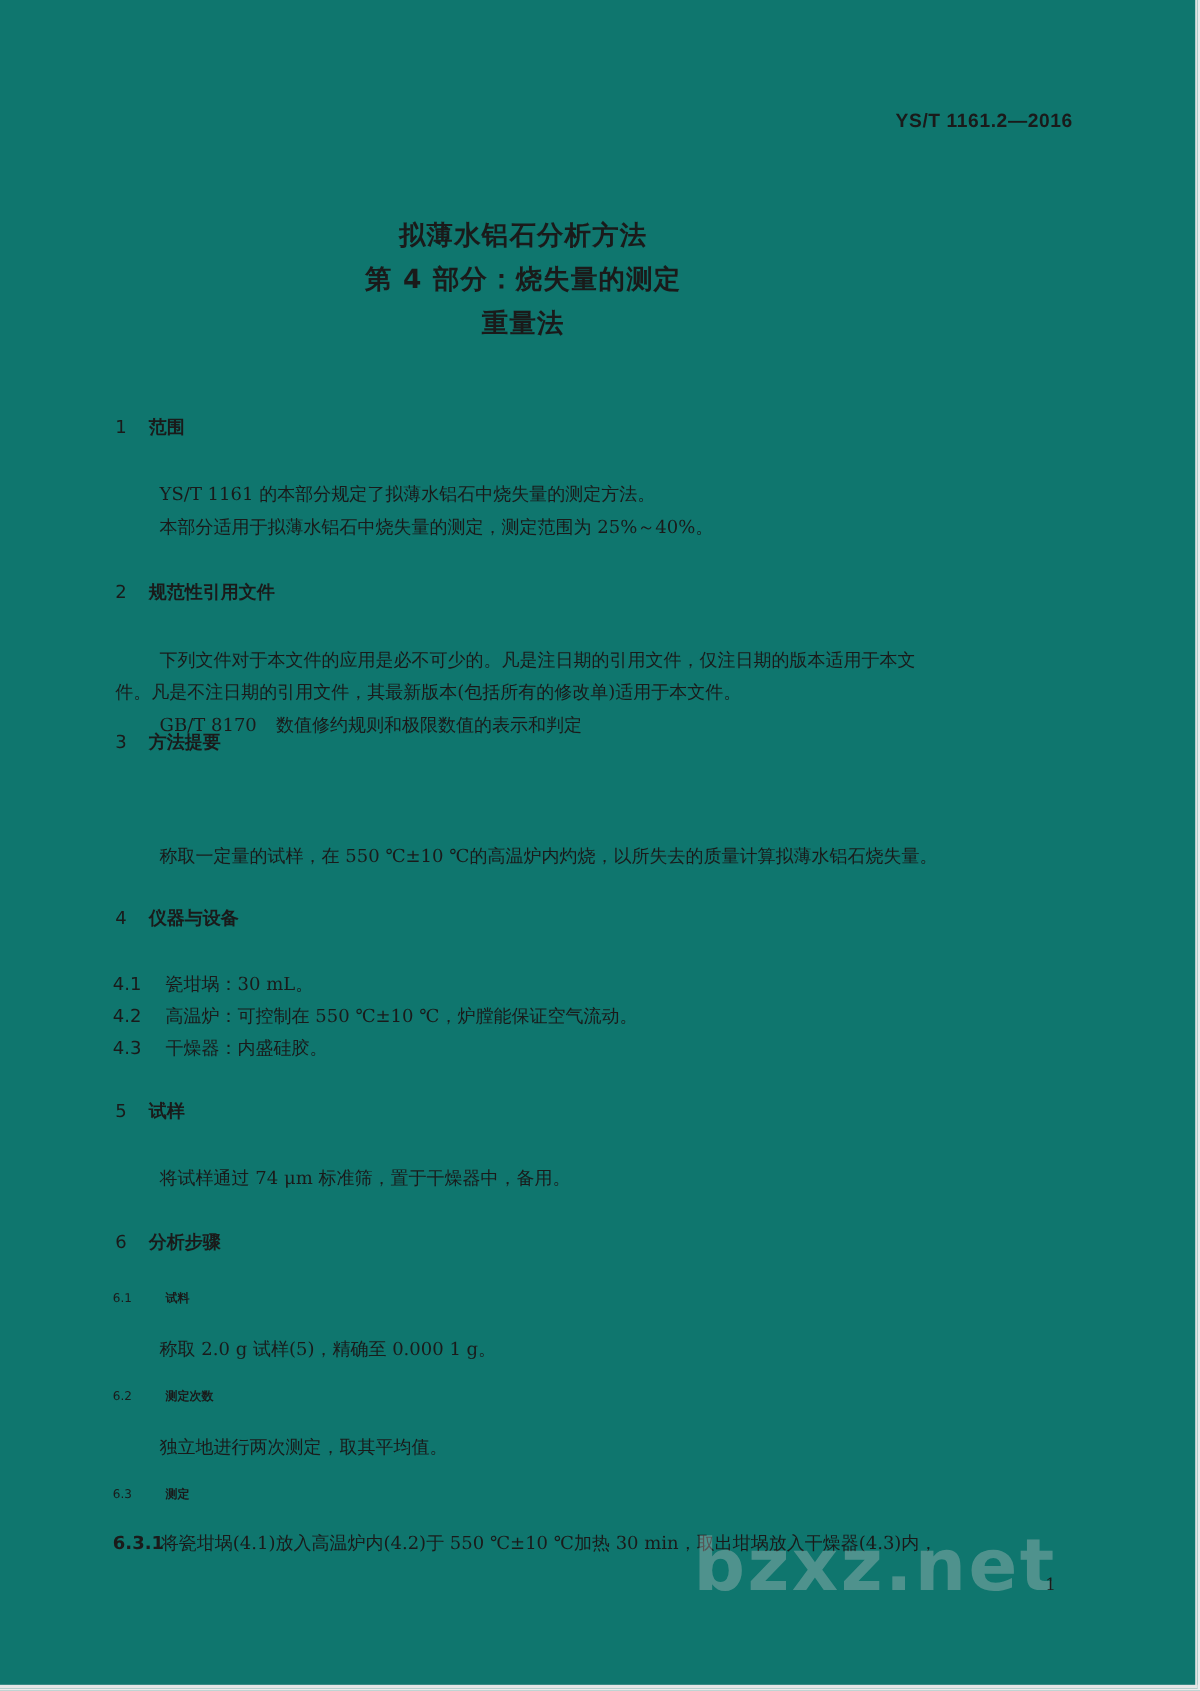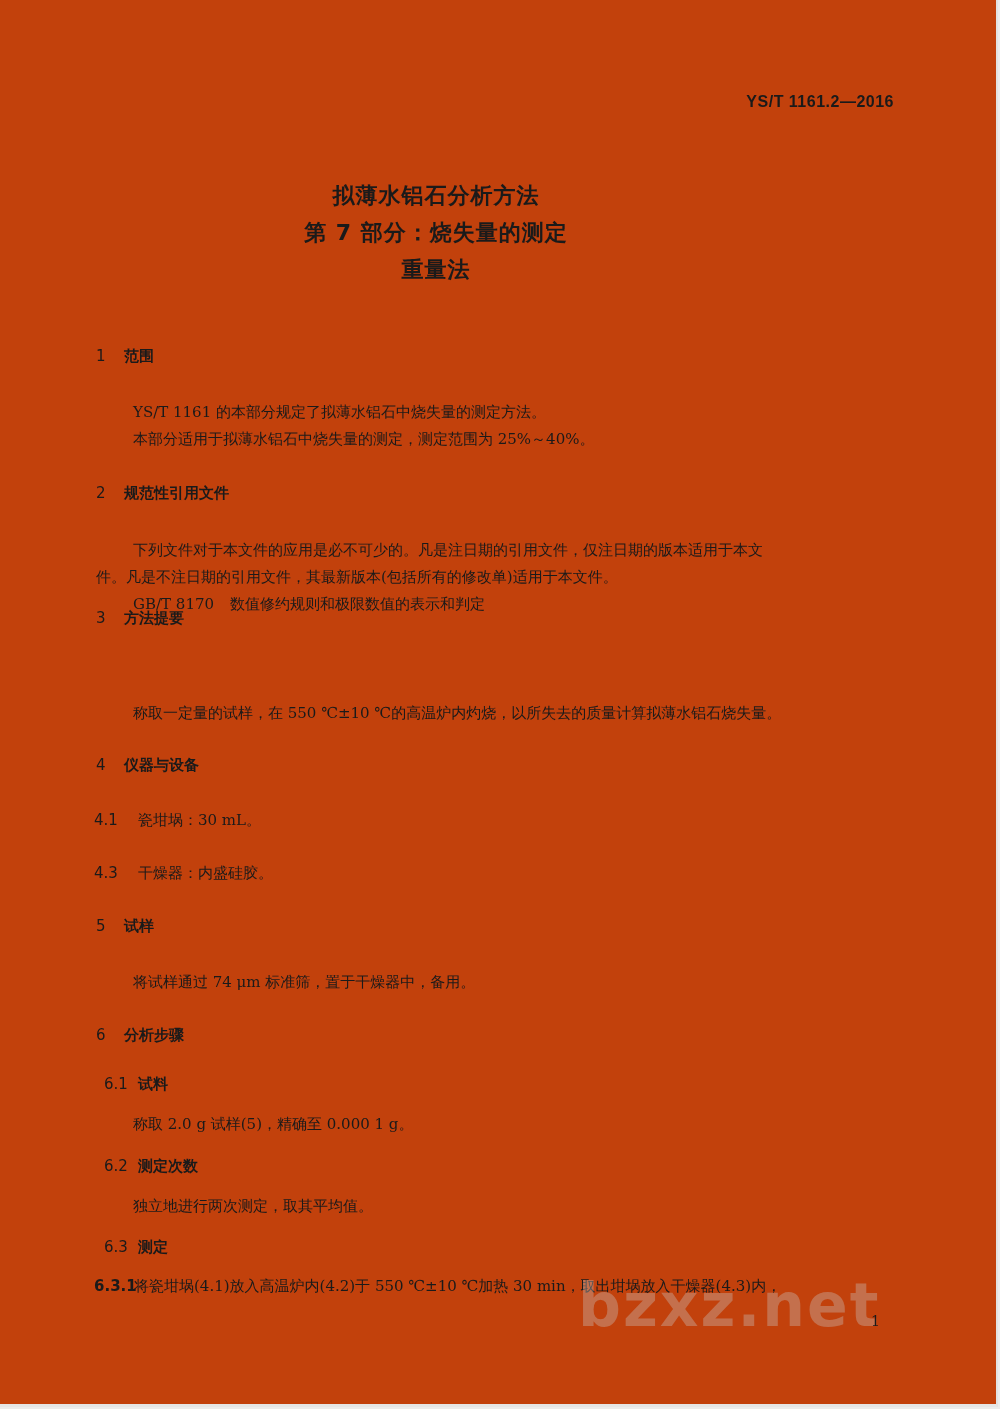--- a/index.html
+++ b/index.html
@@ -4,42 +4,42 @@
 <style>
   html, body { margin: 0; padding: 0; }
   body {
     width: 1000px; height: 1409px; position: relative; overflow: hidden;
     background: #ececec;
     font-family: "DejaVu Serif", "Liberation Serif", serif;
     color: #1a1a1a;
   }
   .page {
     position: absolute; left: 0; top: 0; width: 996px; height: 1404px;
-    background: #c2410c;
+    background: #0f766e;
     border-right: 2px solid #e3e3e3;
     border-bottom: 3px solid #e6e6e6;
   }
   .std-code {
     position: absolute; right: 102px; top: 93px;
     font-family: "Liberation Sans", "DejaVu Sans", sans-serif;
     font-size: 16px; font-weight: bold; letter-spacing: 0.5px;
   }
   .title {
     position: absolute; left: 0; width: 872px; text-align: center;
     font-family: "DejaVu Sans", "Liberation Sans", sans-serif;
     font-weight: bold; font-size: 22px; letter-spacing: 1px;
   }
   .h1 {
     position: absolute; left: 96px;
     font-family: "DejaVu Sans", sans-serif; font-weight: bold; font-size: 15px;
   }
   .h1 .num { display: inline-block; width: 28px; font-weight: normal; }
   .h2 {
     position: absolute; left: 94px;
-    font-family: "DejaVu Sans", sans-serif; font-weight: bold; font-size: 15px; text-align: center;
+    font-family: "DejaVu Sans", sans-serif; font-weight: bold; font-size: 10px;
   }
   .h2 .num { display: inline-block; width: 44px; font-weight: normal; }
   .p {
     position: absolute; left: 133px; font-size: 15px; white-space: nowrap;
   }
   .p.full { left: 96px; }
   .item {
     position: absolute; left: 94px; font-size: 15px; white-space: nowrap;
   }
   .item .num {
@@ -58,21 +58,21 @@
   }
 </style>
 </head>
 <body>
 
 <div class="page">
 
   <div class="std-code">YS/T 1161.2—2016</div>
 
   <div class="title" style="top:181px;">拟薄水铝石分析方法</div>
-  <div class="title" style="top:218px;">第 7 部分：烧失量的测定</div>
+  <div class="title" style="top:218px;">第 4 部分：烧失量的测定</div>
   <div class="title" style="top:255px;">重量法</div>
 
   <div class="h1" style="top:347px;">
     <span class="num">1</span><span>范围</span>
   </div>
   <div class="p" style="top:403px;text-align:center;">YS/T 1161 的本部分规定了拟薄水铝石中烧失量的测定方法。</div>
   <div class="p" style="top:430px;">本部分适用于拟薄水铝石中烧失量的测定，测定范围为 25%～40%。</div>
 
   <div class="h1" style="top:484px;">
     <span class="num">2</span><span>规范性引用文件</span>
@@ -86,20 +86,23 @@
   <div class="h1" style="top:609px;">
     <span class="num">3</span><span>方法提要</span>
   </div>
   <div class="p" style="top:704px;">称取一定量的试样，在 550 ℃±10 ℃的高温炉内灼烧，以所失去的质量计算拟薄水铝石烧失量。</div>
 
   <div class="h1" style="top:756px;">
     <span class="num">4</span><span>仪器与设备</span>
   </div>
   <div class="item" style="top:811px;">
     <span class="num">4.1</span><span>瓷坩埚：30 mL。</span>
+  </div>
+  <div class="item" style="top:838px;">
+    <span class="num">4.2</span><span>高温炉：可控制在 550 ℃±10 ℃，炉膛能保证空气流动。</span>
   </div>
   <div class="item" style="top:864px;">
     <span class="num">4.3</span><span>干燥器：内盛硅胶。</span>
   </div>
 
   <div class="h1" style="top:917px;">
     <span class="num">5</span><span>试样</span>
   </div>
   <div class="p" style="top:973px;text-align:center;">将试样通过 74 μm 标准筛，置于干燥器中，备用。</div>
 

